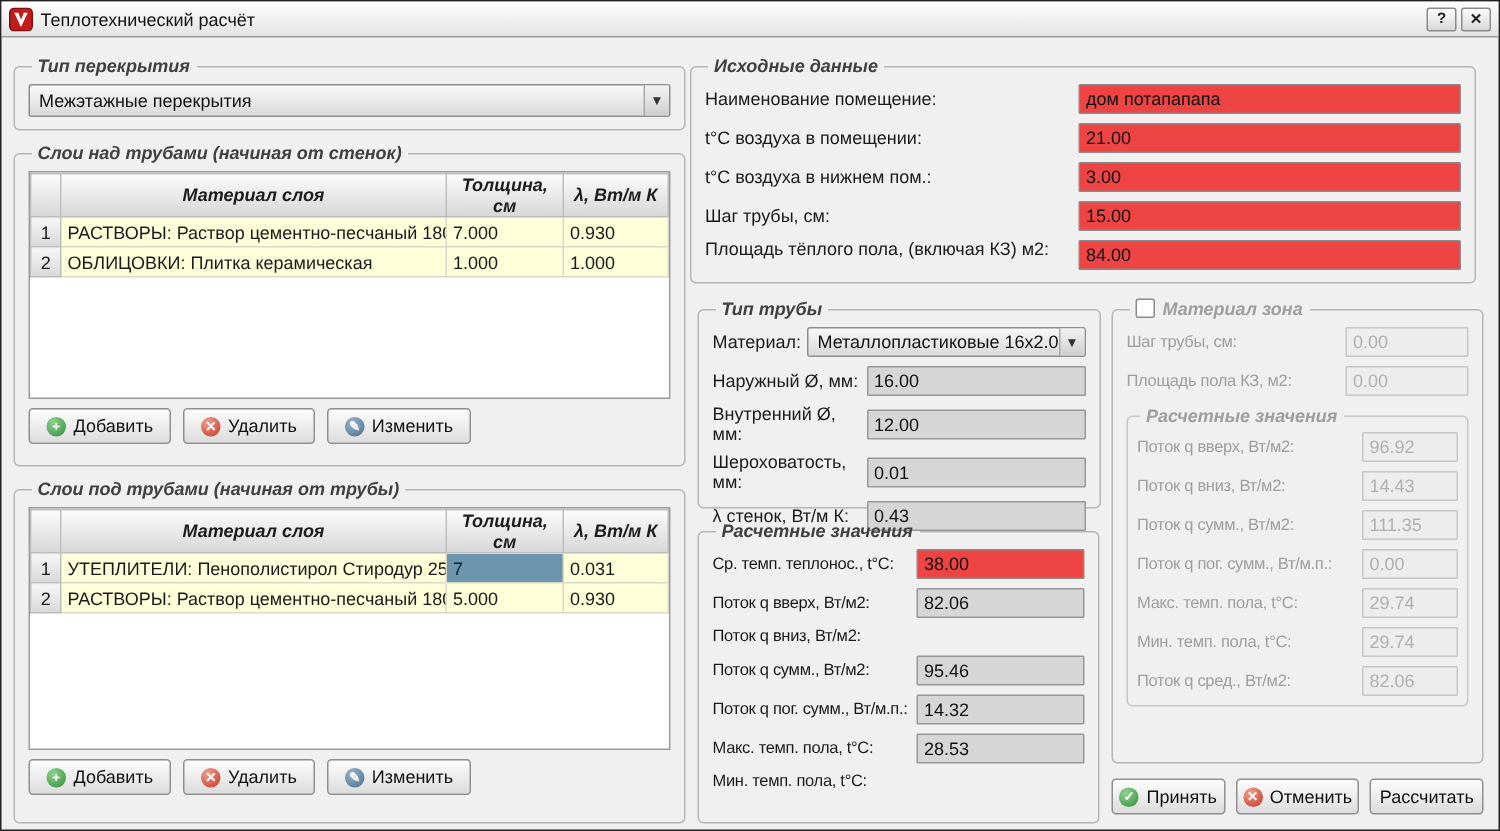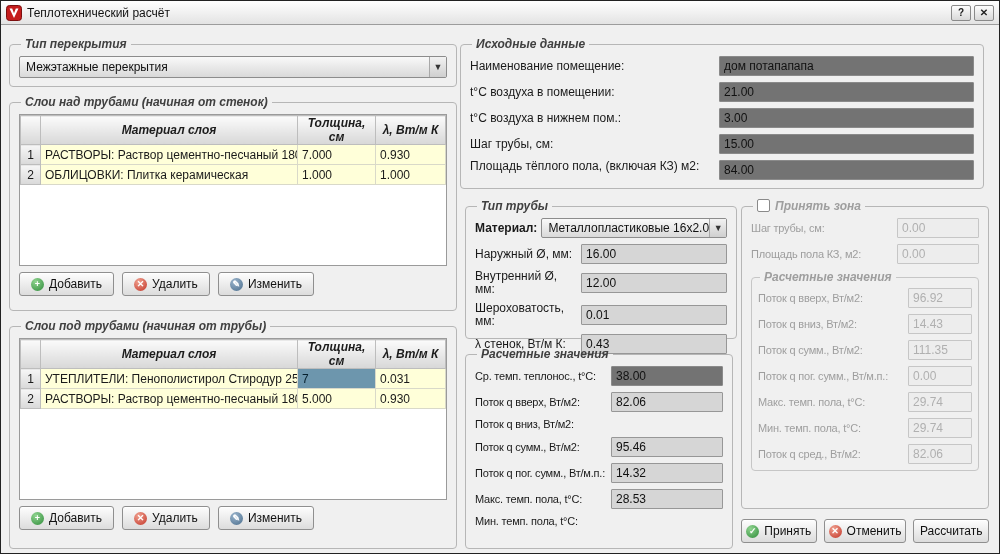--- a/index.html
+++ b/index.html
@@ -39,28 +39,28 @@
     position: relative; border: 1px solid #c6c6c6; border-radius: 4px;
     padding: 4px 6px 4px 6px; margin-top: 6px;
   }
   
   .frow { display: flex; align-items: center; margin-bottom: 6px; font-size: 12px; color:#1a1a1a; }
   .frow.top { align-items: flex-start; }
   .frow label { flex: 1; line-height: 13px; padding-right: 4px; }
   .frow.small label { font-size: 11px; letter-spacing: -0.2px; white-space: nowrap; overflow: hidden; }
   input.tb {
     height: 20px; border: 1px solid #8a8a8a; border-radius: 1px;
-    background: #737373; font: 12px "Liberation Sans", sans-serif;
+    background: #ef4444; font: 12px "Liberation Sans", sans-serif;
     padding: 0 4px; color: #111; width: 100%;
   }
   input.tb.ro { background: #d6d6d6; border-color: #979797; }
   input.tb.dis { background: #ededed; border-color: #c6c6c6; color: #b0b0b0; }
   .w-flex { flex: 1; }
   .w146 { flex: 0 0 146px; } .w112 { flex: 0 0 112px; } .w82 { flex: 0 0 82px; } .w64 { flex: 0 0 64px; }
-  .lbl152 { flex: 0 0 152px; } .lbl72 { flex: 0 0 72px; font-weight: bold; }
+  .lbl152 { flex: 0 0 152px; } .lbl72 { flex: 0 0 72px; }
   
   .combo {
     display: flex; align-items: center; height: 22px;
     border: 1px solid #8c8c8c; border-radius: 2px;
     background: linear-gradient(#f9f9f9, #d9d9d9);
     font-size: 12px; padding-left: 6px; color:#111; width: 100%;
   }
   .combo .ctext { flex: 1; white-space: nowrap; overflow: hidden; }
   .combo .carrow {
     flex: 0 0 17px; height: 100%; display: flex; align-items: center; justify-content: center;
@@ -319,21 +319,21 @@
       <label>Макс. темп. пола, t°С:</label>
       <input class="tb ro w112" readonly="" value="28.53" style="">
     </div>
     <div class="frow small">
       <label>Мин. темп. пола, t°С:</label>
     </div>
   </fieldset>
 
   <fieldset class="grp disabled" id="g-edge">
     <legend>
-      <span class="cb"></span><span>Принять зона</span>
+      <span class="cb"></span><span>Материал зона</span>
     </legend>
     <div class="frow small">
       <label>Шаг трубы, см:</label>
       <input class="tb dis w82" readonly="" value="0.00" style="">
     </div>
     <div class="frow small">
       <label>Площадь пола КЗ, м2:</label>
       <input class="tb dis w82" readonly="" value="0.00" style="">
     </div>
     <fieldset class="grp-inner">

